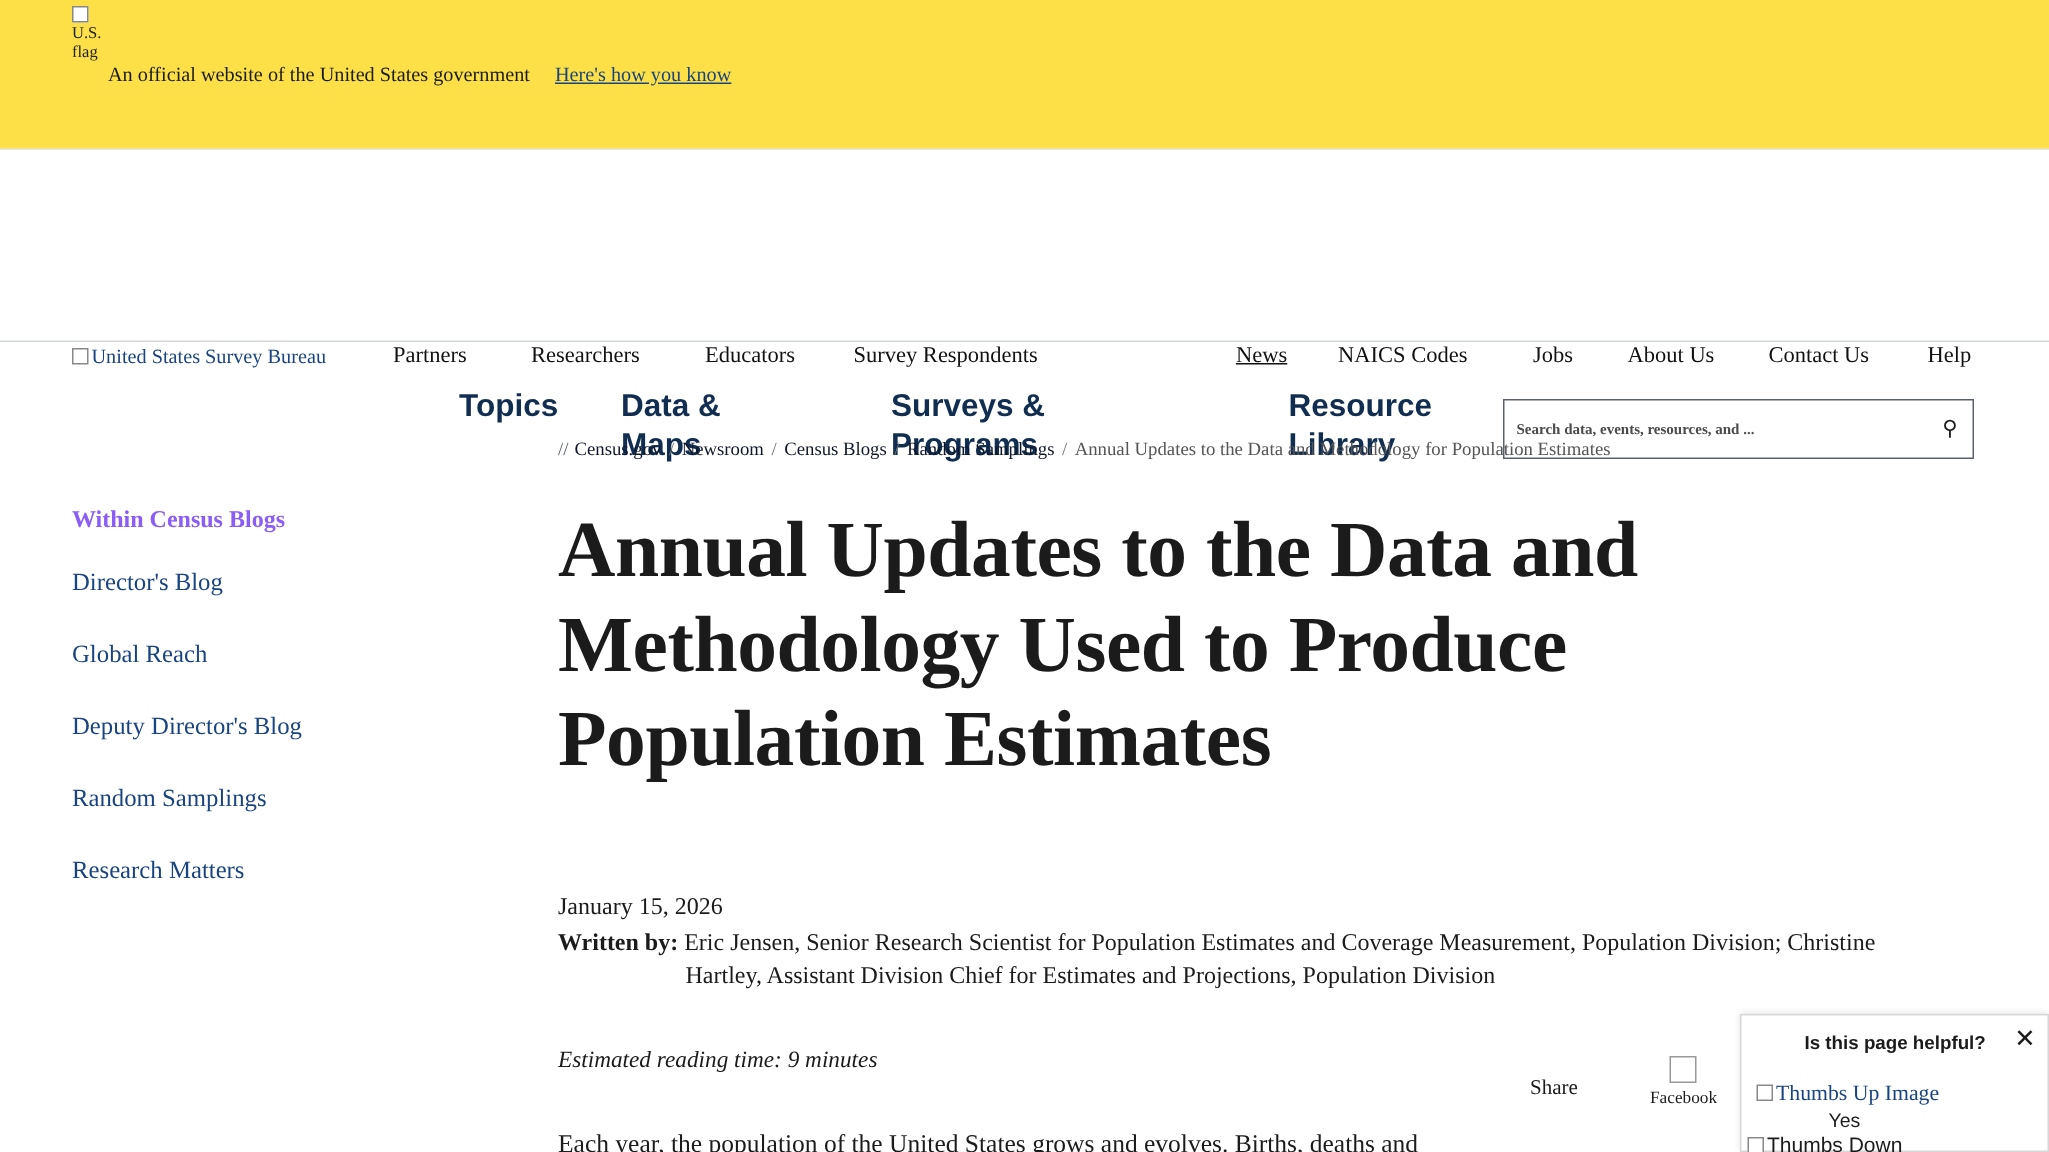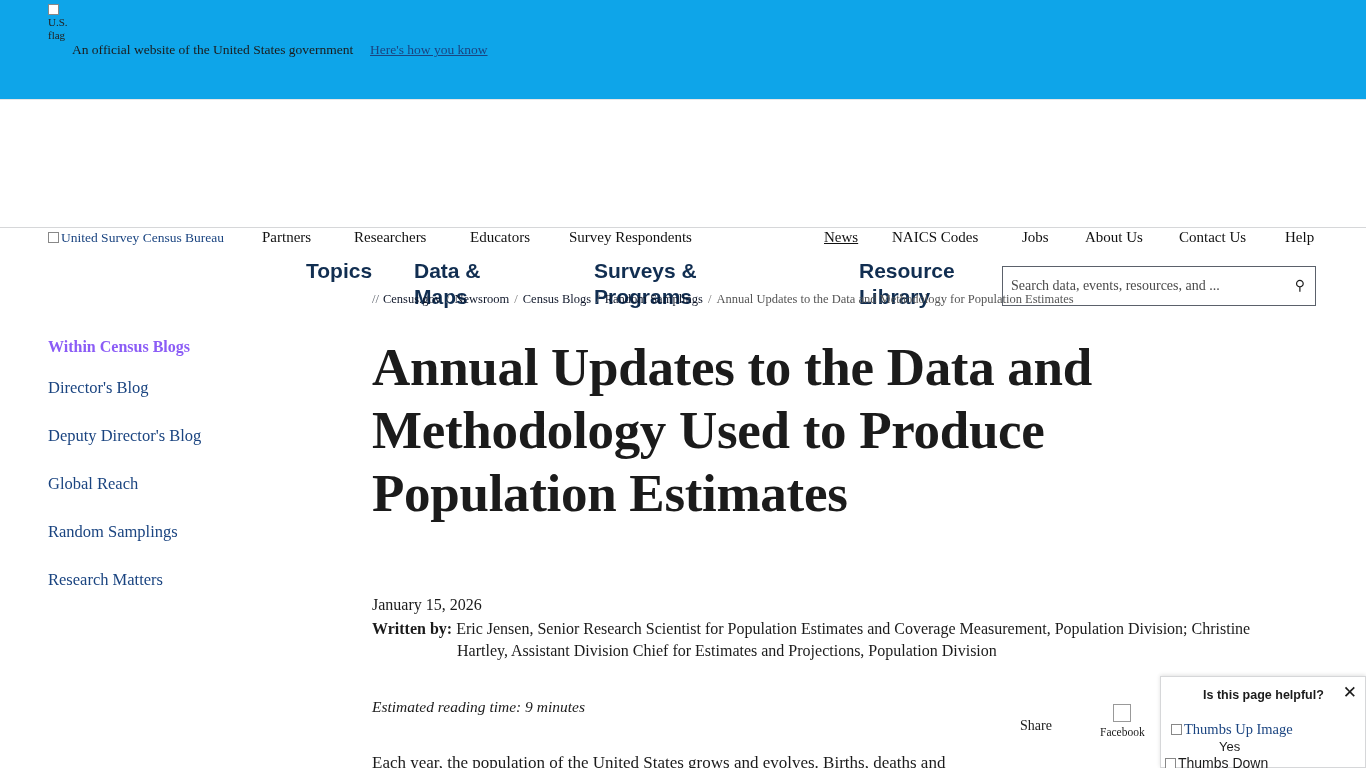--- a/index.html
+++ b/index.html
@@ -6,21 +6,21 @@
   html, body {
     margin: 0; padding: 0;
     width: 1366px; height: 768px;
     overflow: hidden;
     background: #fff;
     font-family: "Liberation Sans", sans-serif;
   }
 
   
   .gov-banner {
-    background: #0ea5e9;
+    background: #fde047;
     height: 100px;
     position: relative;
     border-bottom: 1px solid #e6e6e6;
   }
   .flag-alt {
     position: absolute;
     left: 48px; top: 4px;
     width: 14px;
     font-size: 11px;
     line-height: 13px;
@@ -114,24 +114,25 @@
     left: 1002px; top: 166px;
     width: 314px; height: 40px;
     border: 1px solid #5b616b;
     background: #fff;
   }
   .search-box input {
     border: none;
     outline: none;
     width: 278px; height: 38px;
     padding: 0 8px;
-    font-size: 14px;
+    font-size: 10px;
     color: #15803d;
     font-family: "Liberation Serif", serif;
     background: transparent;
+    font-weight: bold;
   }
   .search-box input::placeholder { color: #4b4b4b; }
   .search-icon {
     position: absolute;
     right: 6px; top: 10px;
     width: 18px; height: 18px;
     font-size: 14px;
     color: #1b1b1b;
     text-align: center;
   }
@@ -324,21 +325,21 @@
   <div class="flag-alt">
     <span class="broken"></span><span>U.S. flag</span>
   </div>
   <div class="gov-banner-text">An official website of the United States government</div>
   <div class="gov-banner-link">Here's how you know</div>
 </div>
 
 <div class="site-header">
 
   <div class="logo-alt" style="top:130px">
-    <span class="broken"></span><span>United Survey Census Bureau</span>
+    <span class="broken"></span><span>United States Survey Bureau</span>
   </div>
 
   <div class="util-nav">
     <span style="left:0px">Partners</span>
     <span style="left:92px">Researchers</span>
     <span style="left:208px">Educators</span>
     <span style="left:307px">Survey Respondents</span>
     <span style="left:562px; text-decoration:underline">News</span>
     <span style="left:630px">NAICS Codes</span>
     <span style="left:760px">Jobs</span>
@@ -360,22 +361,22 @@
   </div>
 </div>
 
 <div class="breadcrumb">
   <span class="lead">//</span><a>Census.gov</a><span class="sep">/</span><a>Newsroom</a><span class="sep">/</span><a>Census Blogs</a><span class="sep">/</span><a>Random Samplings</a><span class="sep">/</span><span class="current">Annual Updates to the Data and Methodology for Population Estimates</span>
 </div>
 
 <div class="sidebar">
   <div class="sidebar-title">Within Census Blogs</div>
   <a class="sidebar-link">Director's Blog</a>
+  <a class="sidebar-link">Global Reach</a>
   <a class="sidebar-link">Deputy Director's Blog</a>
-  <a class="sidebar-link">Global Reach</a>
   <a class="sidebar-link">Random Samplings</a>
   <a class="sidebar-link">Research Matters</a>
 </div>
 
 <div class="article">
   <h1>Annual Updates to the Data and Methodology Used to Produce Population Estimates</h1>
 
   <div class="pub-date">January 15, 2026</div>
 
   <div class="byline">

